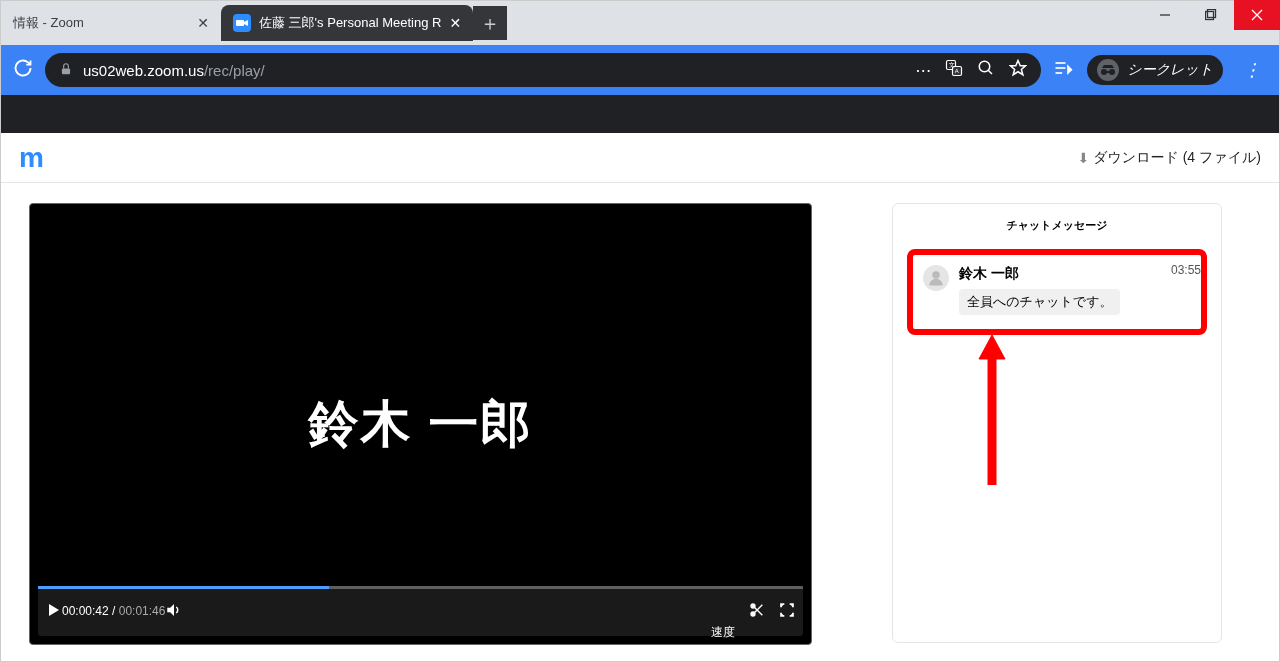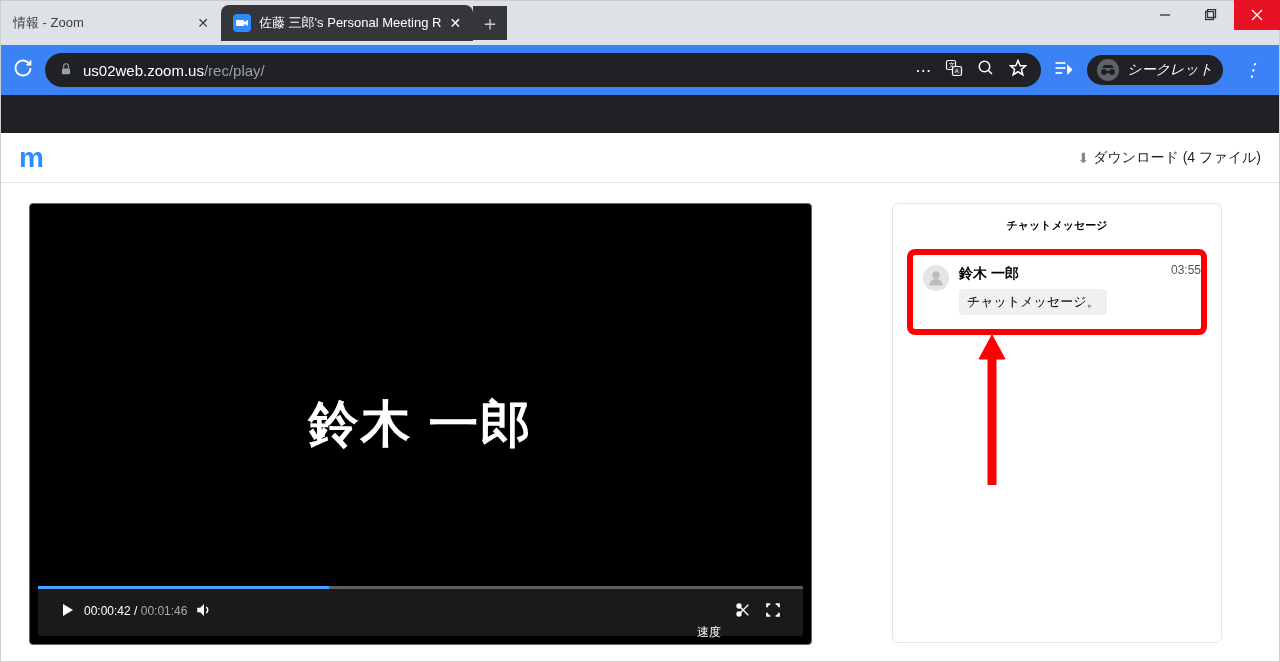--- a/index.html
+++ b/index.html
@@ -45,21 +45,21 @@
   .download-arrow { color:#888; font-size:14px;}
   
   .content-row { display:flex; padding: 20px 28px; gap: 80px; align-items:flex-start;}
   
   
   .player { width:783px; height:442px; background:#000; border-radius:4px; position:relative; display:flex; align-items:center; justify-content:center; flex-shrink:0; border:1px solid #666;}
   .speaker-name { color:#fff; font-size:50px; font-weight:bold; letter-spacing:2px;}
   .controls { position:absolute; bottom:8px; left:8px; right:8px; height:50px; background:rgba(30,30,30,0.85); border-radius:3px; }
   .progress-track { position:absolute; top:0; left:0; right:0; height:3px; background:rgba(255,255,255,0.3);}
   .progress-fill { height:3px; background:#4a9eff; width:38%;}
-  .controls-row { display:flex; align-items:center; height:100%; padding:0 22px; gap:8px; color:#fff; font-size:12px;}
+  .controls-row { display:flex; align-items:center; height:100%; padding:0 8px; gap:0; color:#fff; font-size:12px;}
   .play-btn svg { fill:#fff;}
   .time { font-size:12px; color:#fff;}
   .time .cur{ }
   .time .dur{ color:#aaa;}
   .vol svg { fill:#fff;}
   .watermark { position:absolute; bottom:12px; right:12px; color:rgba(120,120,120,0.5); font-size:22px; font-weight:300; letter-spacing:1px; z-index:0;}
   .controls-right { display:flex; align-items:center; gap:14px; margin-left:auto;}
   .speed { font-size:12px; color:#fff;margin-top:42px;}
   .scissors svg, .fullscreen svg { fill:#fff; stroke:#fff;}
   
@@ -244,21 +244,21 @@
         <div class="chat-highlight">
           <div class="chat-item">
             <div class="avatar">
               <svg width="18" height="18" viewBox="0 0 24 24">
                   <circle cx="12" cy="8" r="5"></circle>
                   <path d="M3 22a9 9 0 0 1 18 0Z"></path>
                 </svg>
             </div>
             <div class="chat-content">
               <div class="chat-user">鈴木 一郎</div>
-              <div class="chat-msg">チャットメッセージ。</div>
+              <div class="chat-msg">全員へのチャットです。</div>
             </div>
           </div>
         </div>
         <div class="chat-time">03:55</div>
         <div class="arrow-annot">
           <svg width="30" height="150">
               <polygon points="15,0 28,24 19,24 19,150 11,150 11,24 2,24"></polygon>
             </svg>
         </div>
       </div>

